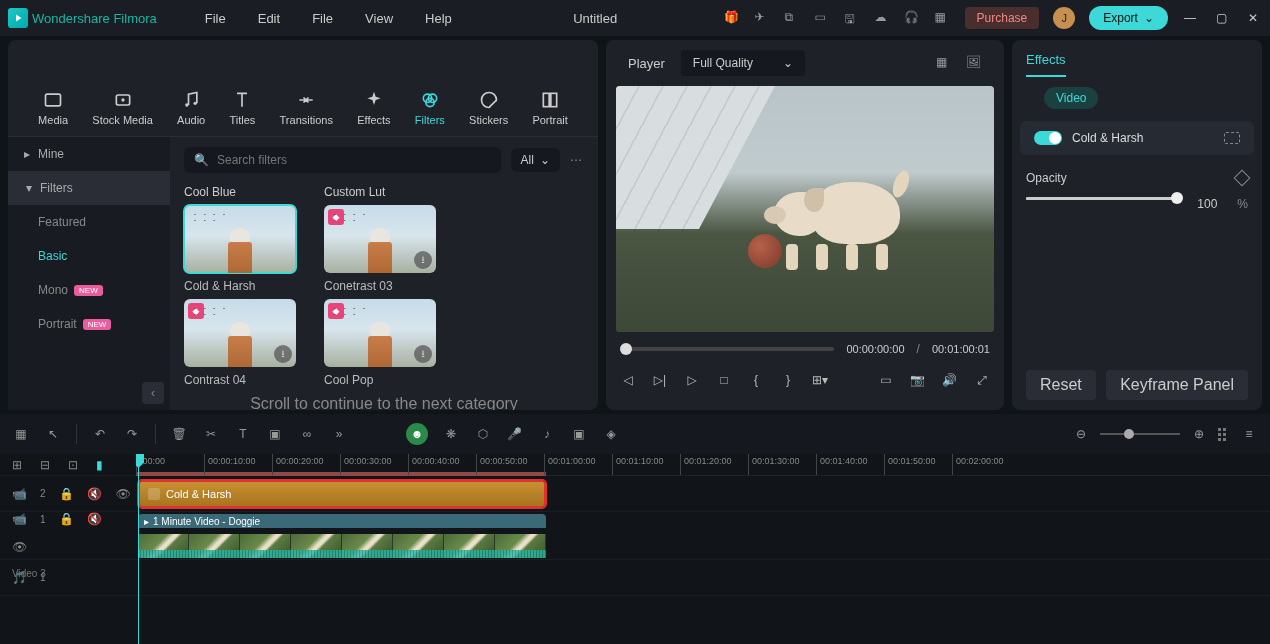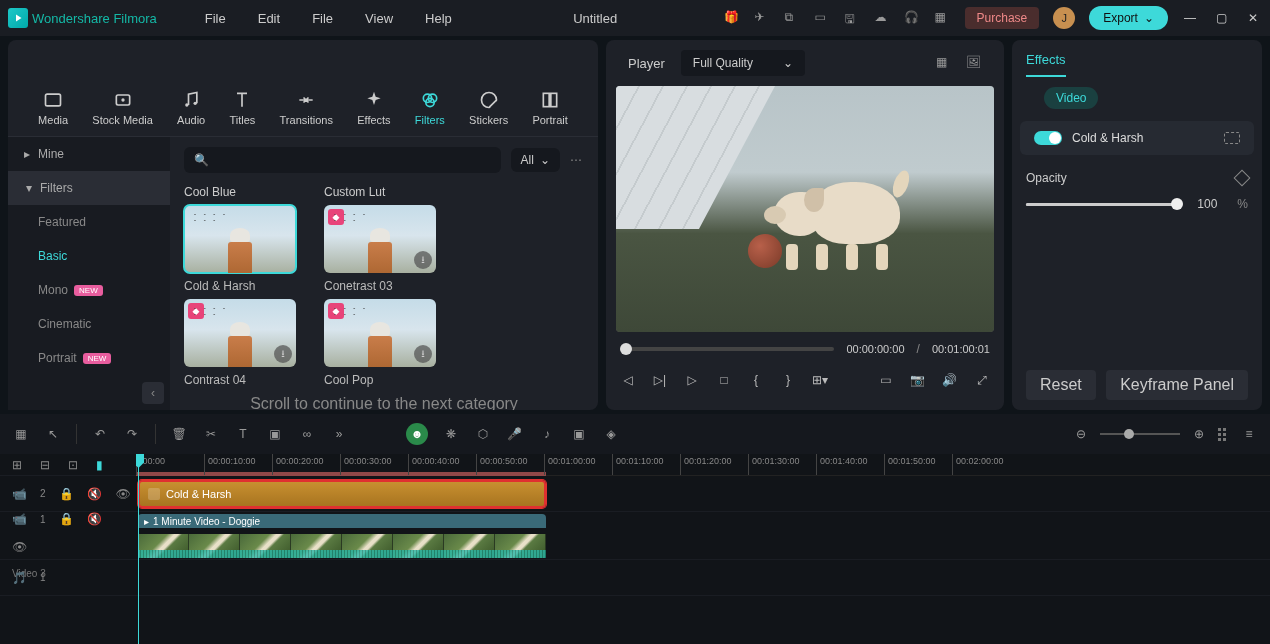--- a/index.html
+++ b/index.html
@@ -94,21 +94,21 @@
 .video-chip { display: inline-block; background: #1a4040; color: #3dd9d9; padding: 4px 12px; border-radius: 12px; font-size: 12px; }
 .effect-row { display: flex; align-items: center; padding: 10px 14px; gap: 10px; background: #262a32; margin: 2px 8px; border-radius: 6px; }
 .toggle { width: 28px; height: 14px; background: #3dd9d9; border-radius: 8px; position: relative; cursor: pointer; }
 .toggle::after { content: ''; position: absolute; right: 1px; top: 1px; width: 12px; height: 12px; background: #fff; border-radius: 50%; }
 .effect-name { flex: 1; color: #ddd; font-size: 12px; }
 .frame-icon { width: 16px; height: 12px; border: 1.5px dashed #888; border-radius: 2px; }
 
 .prop-section { padding: 14px; }
 .prop-header { display: flex; justify-content: space-between; align-items: center; color: #ccc; font-size: 12px; margin-bottom: 12px; }
 .keyframe-diamond { width: 12px; height: 12px; border: 1.5px solid #888; transform: rotate(45deg); cursor: pointer; }
-.slider-row { display: flex; align-items: center; gap: 12px; }
+.slider-row { display: flex; align-items: flex-start; gap: 12px; }
 .slider-track { flex: 1; height: 3px; background: #ccc; border-radius: 2px; position: relative; }
 .slider-fill { position: absolute; left: 0; height: 100%; width: 100%; background: #ccc; border-radius: 2px; }
 .slider-knob { position: absolute; right: -6px; top: -5px; width: 12px; height: 12px; background: #eee; border-radius: 50%; }
 .slider-val { width: 36px; text-align: center; color: #ccc; }
 .slider-pct { color: #888; }
 
 .panel-footer { margin-top: auto; display: flex; justify-content: space-between; padding: 10px 14px; }
 .footer-btn { background: #2a2d35; color: #ccc; padding: 6px 14px; border-radius: 4px; font-size: 16px; cursor: pointer; }
 
 
@@ -263,31 +263,31 @@
         <div class="sidebar-section selected">
             <span>▾</span>
             <span>Filters</span>
           </div>
         <div class="sidebar-sub">Featured</div>
         <div class="sidebar-sub active">Basic</div>
         <div class="sidebar-sub">
             <span>Mono</span>
             <span class="new-badge">NEW</span>
           </div>
-        <div class="sidebar-sub">Cinematic</div>
         <div class="sidebar-sub">
             <span>Portrait</span>
             <span class="new-badge">NEW</span>
           </div>
         <div class="sidebar-collapse">‹</div>
       </div>
       <div class="media-content">
         <div class="search-row">
           <div class="search-box">
             <span>🔍</span>
+            <input class="search-input" placeholder="Search filters" style="">
           </div>
           <div class="all-dropdown">
               <span>All</span>
               <span>⌄</span>
             </div>
           <span class="more-dots">⋯</span>
         </div>
         <div class="filter-grid">
           <div class="filter-col">
             <div class="filter-title">Cool Blue</div>

